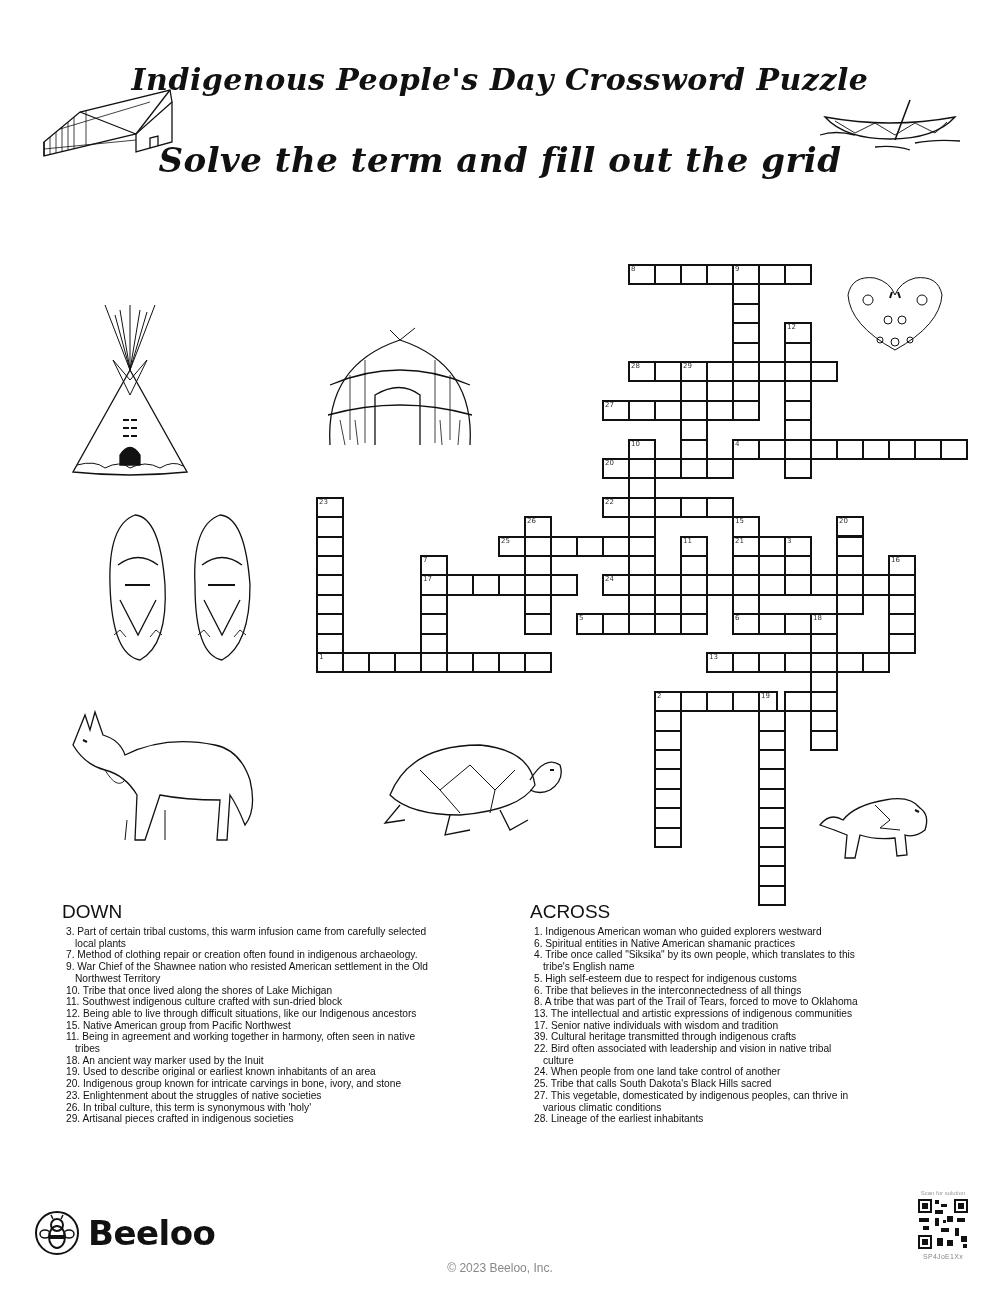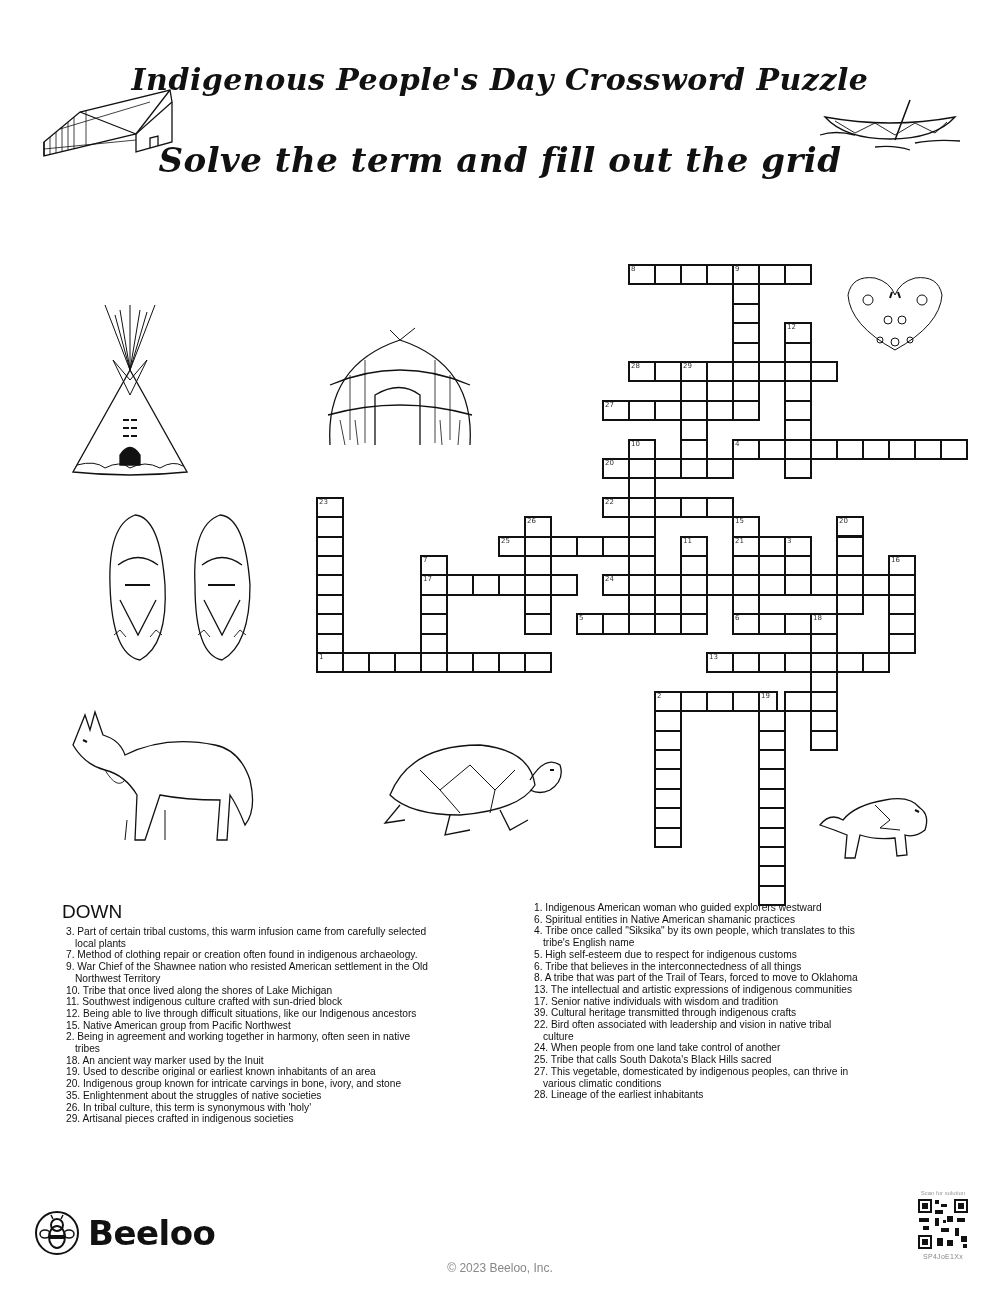--- a/index.html
+++ b/index.html
@@ -363,31 +363,32 @@
 <div class="clues down">
   <h2>DOWN</h2>
   <ol>
     <li>3. Part of certain tribal customs, this warm infusion came from carefully selected local plants</li>
     <li>7. Method of clothing repair or creation often found in indigenous archaeology.</li>
     <li>9. War Chief of the Shawnee nation who resisted American settlement in the Old Northwest Territory</li>
     <li>10. Tribe that once lived along the shores of Lake Michigan</li>
     <li>11. Southwest indigenous culture crafted with sun-dried block</li>
     <li>12. Being able to live through difficult situations, like our Indigenous ancestors</li>
     <li>15. Native American group from Pacific Northwest</li>
-    <li>2. Being in agreement and working together in harmony, often seen in native tribes</li>
+    <li>11. Being in agreement and working together in harmony, often seen in native tribes</li>
     <li>18. An ancient way marker used by the Inuit</li>
     <li>19. Used to describe original or earliest known inhabitants of an area</li>
     <li>20. Indigenous group known for intricate carvings in bone, ivory, and stone</li>
-    <li>35. Enlightenment about the struggles of native societies</li>
+    <li>23. Enlightenment about the struggles of native societies</li>
     <li>26. In tribal culture, this term is synonymous with 'holy'</li>
     <li>29. Artisanal pieces crafted in indigenous societies</li>
   </ol>
 </div>
 
 <div class="clues across">
+  <h2>ACROSS</h2>
   <ol>
     <li>1. Indigenous American woman who guided explorers westward</li>
     <li>6. Spiritual entities in Native American shamanic practices</li>
     <li>4. Tribe once called "Siksika" by its own people, which translates to this tribe's English name</li>
     <li>5. High self-esteem due to respect for indigenous customs</li>
     <li>6. Tribe that believes in the interconnectedness of all things</li>
     <li>8. A tribe that was part of the Trail of Tears, forced to move to Oklahoma</li>
     <li>13. The intellectual and artistic expressions of indigenous communities</li>
     <li>17. Senior native individuals with wisdom and tradition</li>
     <li>39. Cultural heritage transmitted through indigenous crafts</li>

